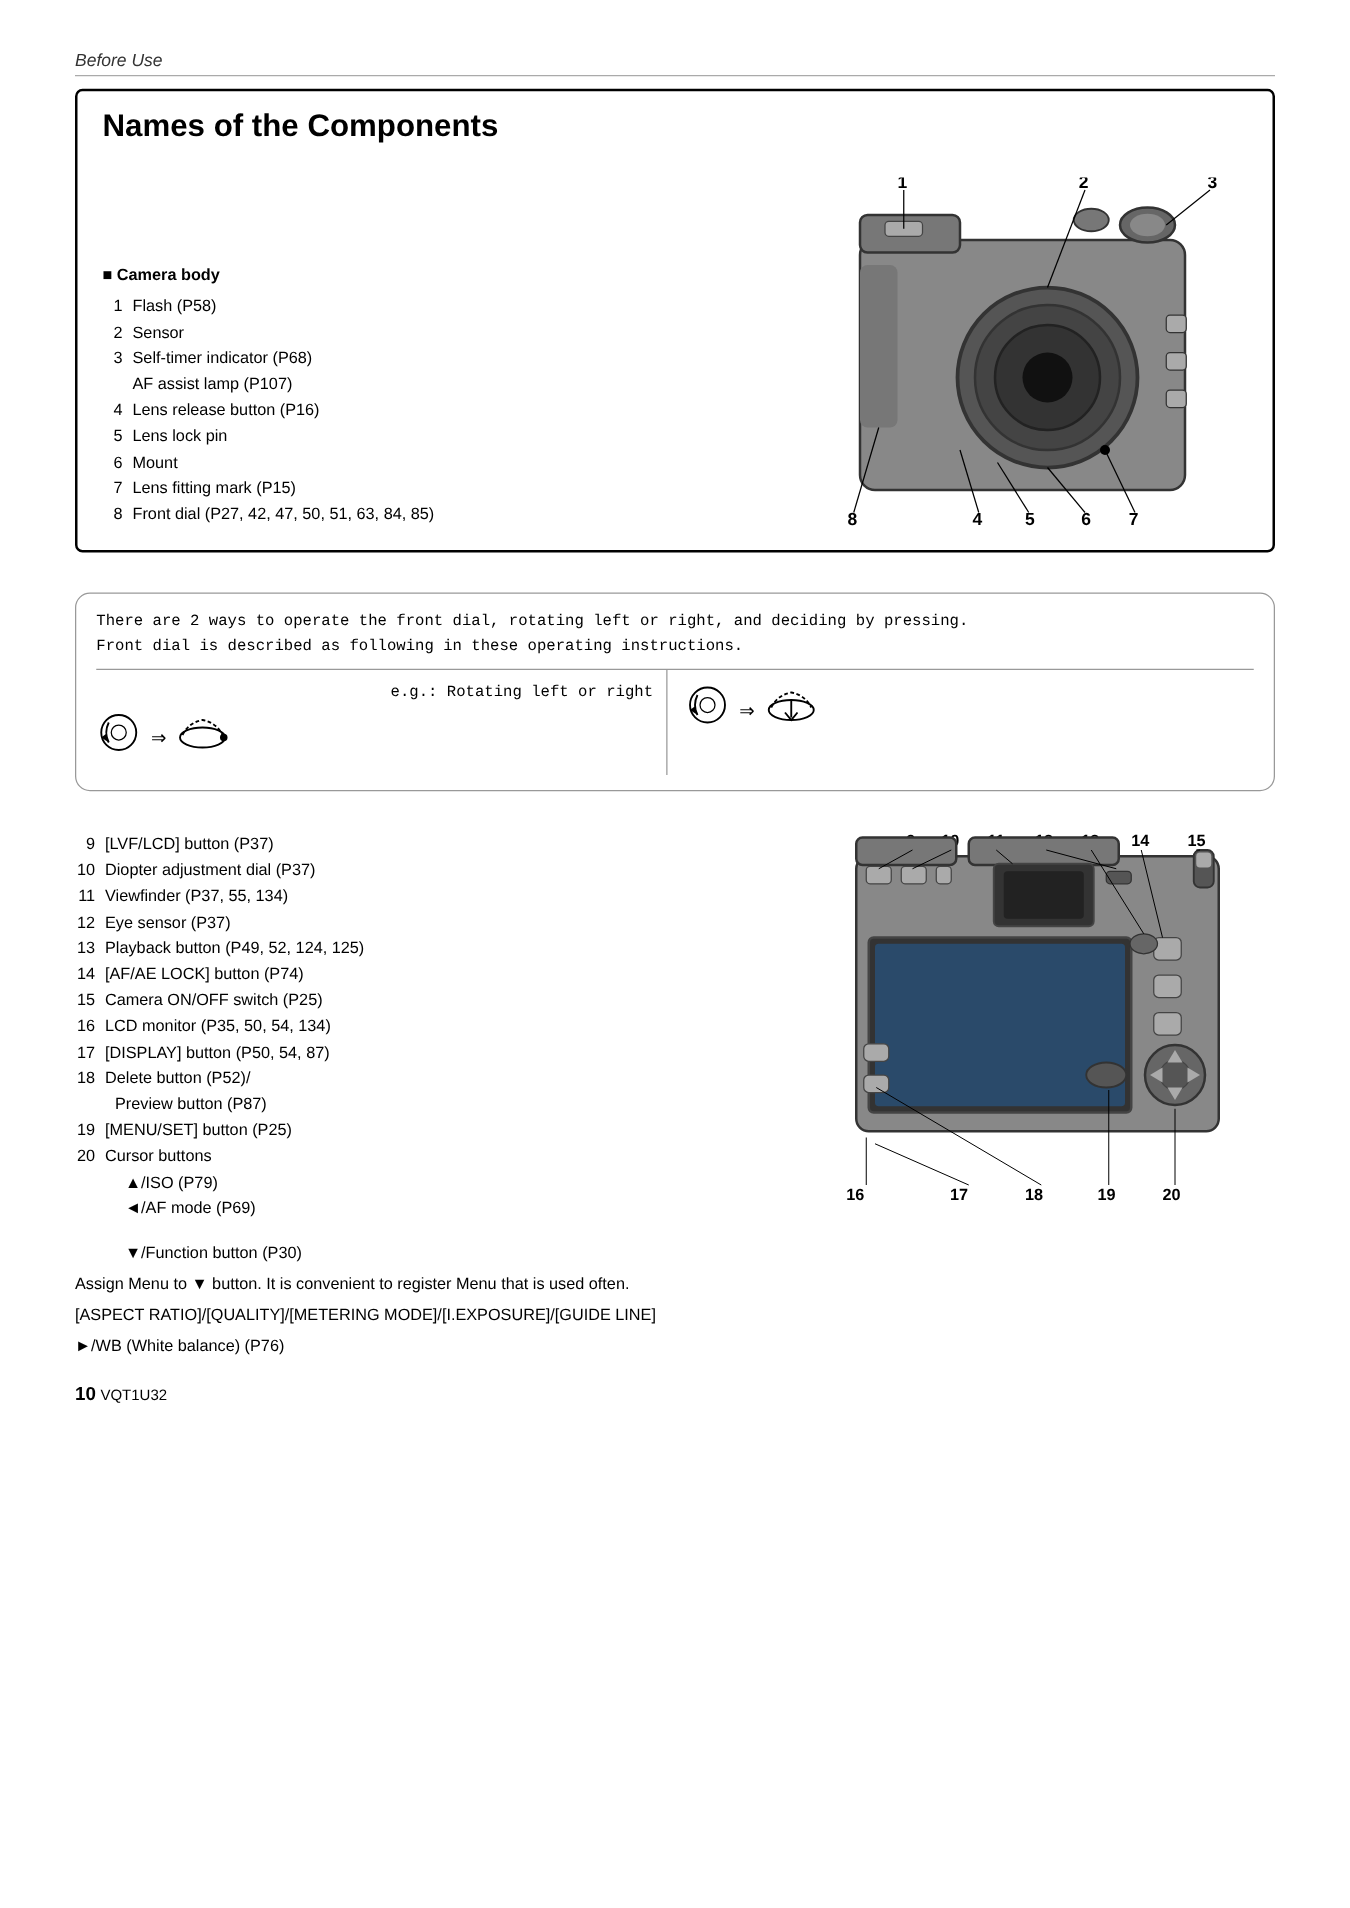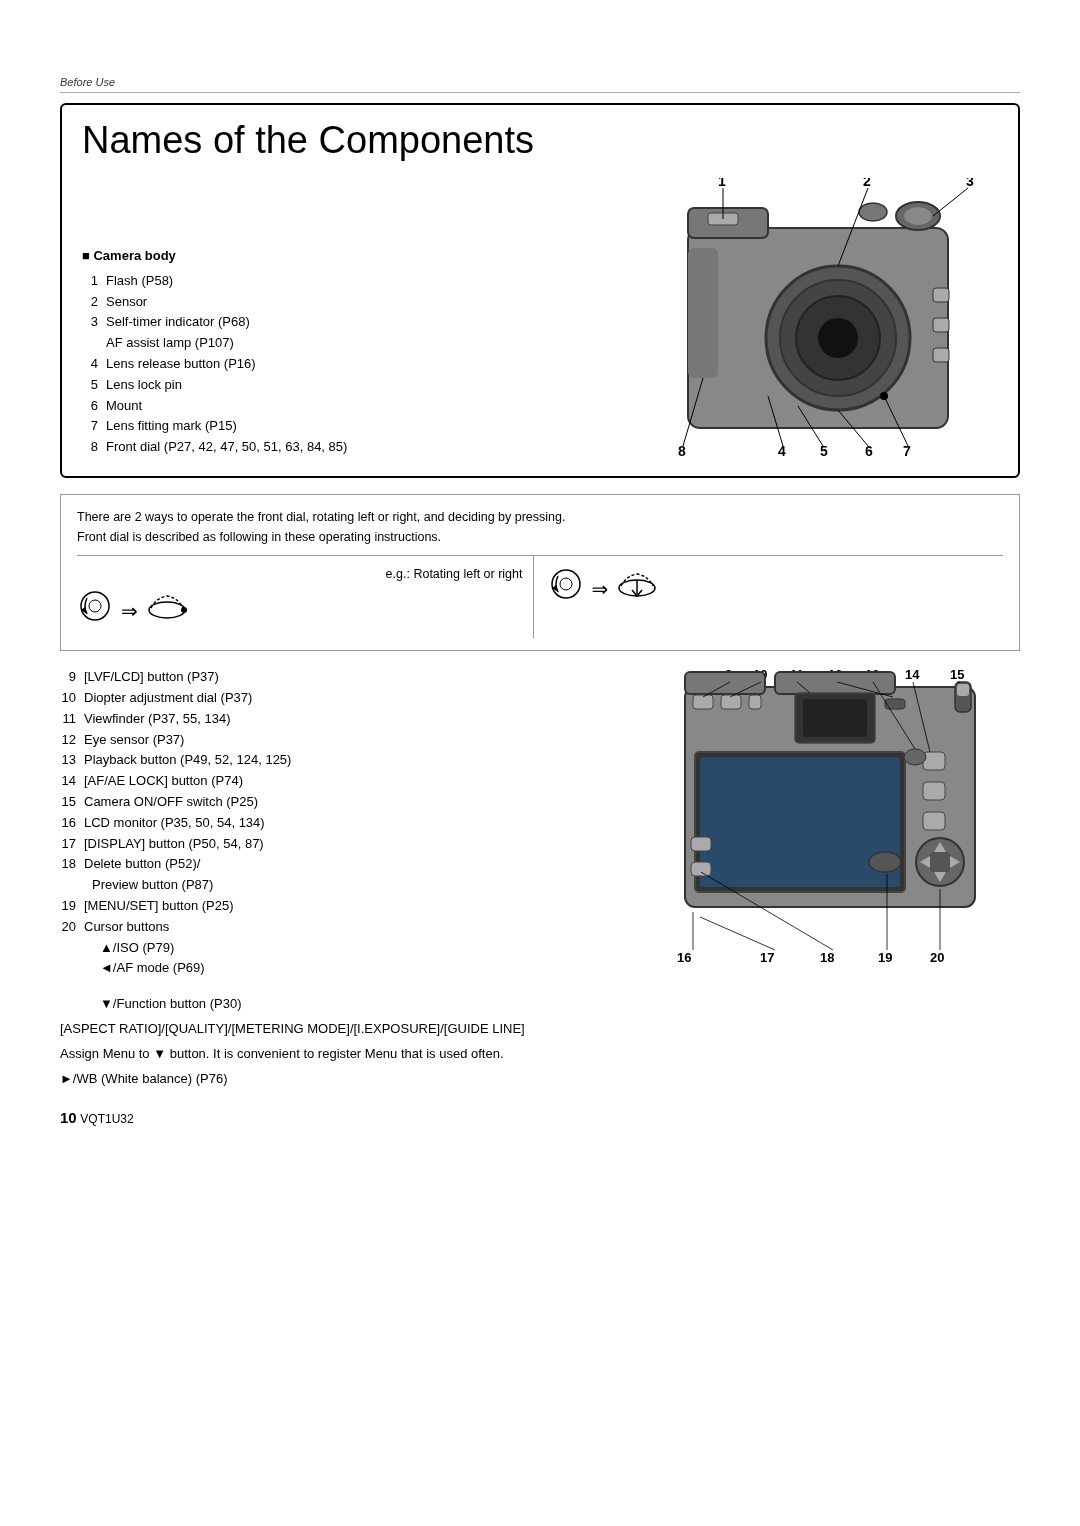--- a/index.html
+++ b/index.html
@@ -6,41 +6,40 @@
     body {
       background: #fff;
       font-family: Arial, Helvetica, sans-serif;
       font-size: 13px;
       color: #000;
       width: 1080px;
       min-height: 1526px;
       padding: 40px 60px;
     }
     .before-use {
-      font-size: 11px;
+      font-size: 14px;
       font-style: italic;
       margin-bottom: 4px;
       color: #333;
-      margin-top: 36px;
     }
     .top-rule {
       border: none;
       border-top: 1px solid #aaa;
       margin-bottom: 10px;
     }
     .title-box {
       border: 2px solid #000;
       border-radius: 6px;
       padding: 14px 20px 18px 20px;
       margin-bottom: 16px;
     }
     .title-box h1 {
-      font-size: 38px;
-      font-weight: normal;
-      margin-bottom: 6px;
+      font-size: 25px;
+      font-weight: bold;
+      margin-bottom: 16px;
     }
     .camera-body-section {
       display: flex;
       gap: 20px;
       align-items: flex-end;
     }
     .camera-body-list {
       flex: 1;
     }
     .camera-body-list .section-heading {
@@ -74,24 +73,25 @@
       flex-shrink: 0;
       display: flex;
       align-items: flex-start;
       justify-content: center;
       padding-top: 10px;
     }
     
     .info-box {
       border: 1px solid #999;
       padding: 12px 16px;
-      margin: 16px 0;
+      margin: 32px 0;
       font-size: 12.5px;
       line-height: 1.6;
-      border-radius: 0;
+      border-radius: 12px;
+      font-family: Liberation Mono, monospace;
     }
     .info-box .examples {
       display: flex;
       gap: 0;
       margin-top: 8px;
       border-top: 1px solid #999;
     }
     .info-box .example-col {
       flex: 1;
       padding: 8px 10px 4px 0;
@@ -359,22 +359,22 @@
         </li>
       <li>
           <span class="num"></span>
           <span class="text" style="padding-left:16px;">◄/AF mode (P69)</span>
         </li>
       <li>
           <span class="num"></span>
           <span class="text" style="padding-left:16px;margin-top:15px;">▼/Function button (P30)</span>
         </li>
     </ul>
+    <p class="note-text">Assign Menu to ▼ button. It is convenient to register Menu that is used often.</p>
     <p class="note-text">[ASPECT RATIO]/[QUALITY]/[METERING MODE]/[I.EXPOSURE]/[GUIDE LINE]</p>
-    <p class="note-text">Assign Menu to ▼ button. It is convenient to register Menu that is used often.</p>
     <p class="note-text">►/WB (White balance) (P76)</p>
   </div>
 
   <div class="camera-image-back">
     <svg width="370" height="310" viewBox="0 0 370 310">
 
       <text x="80" y="12" font-size="13" font-weight="bold" fill="#000">9</text>
       <text x="108" y="12" font-size="13" font-weight="bold" fill="#000">10</text>
       <text x="145" y="12" font-size="13" font-weight="bold" fill="#000">11</text>
       <text x="183" y="12" font-size="13" font-weight="bold" fill="#000">12</text>

